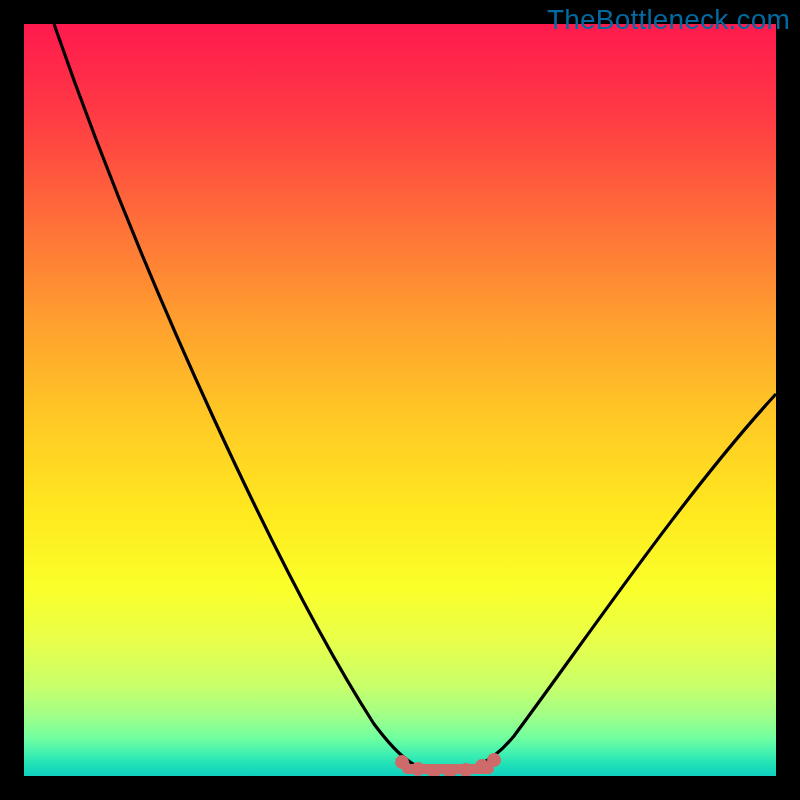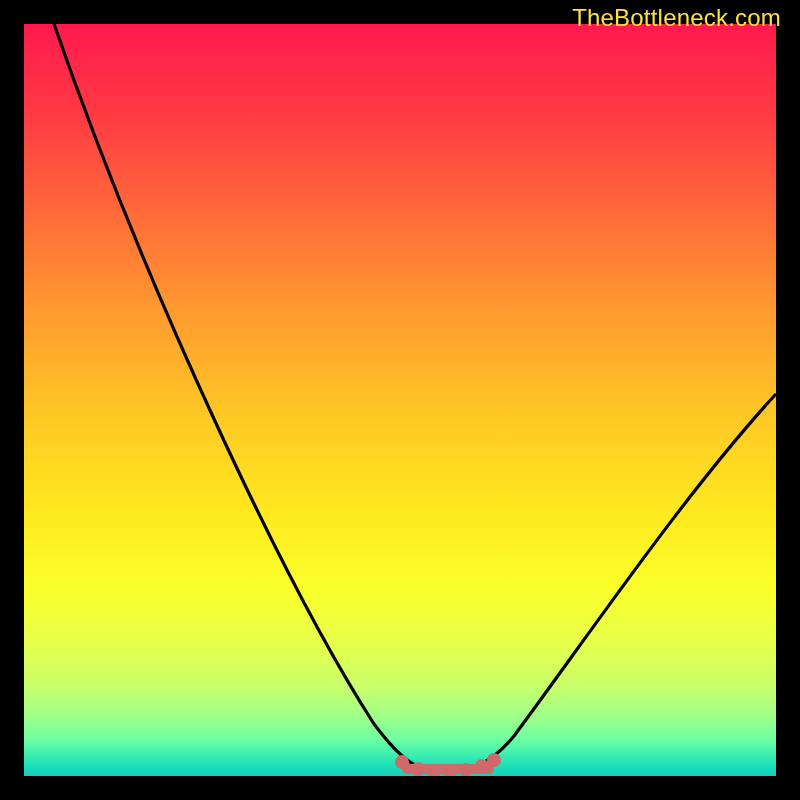--- a/index.html
+++ b/index.html
@@ -38,23 +38,23 @@
       #a0ff88 92%,
       #70ffa0 95%,
       #40f0b0 97%,
       #20e0b8 98.5%,
       #10d0c0 100%
     );
   }
   .watermark {
     position: absolute;
     top: 4px;
-    right: 19px;
-    color: #fde047;
-    font-size: 24px;
+    right: 10px;
+    color: #0369a1;
+    font-size: 28px;
     font-weight: 500;
     letter-spacing: 0.2px;
     user-select: none;
   }
   svg.curve {
     position: absolute;
     left: 0;
     top: 0;
     width: 752px;
     height: 752px;

